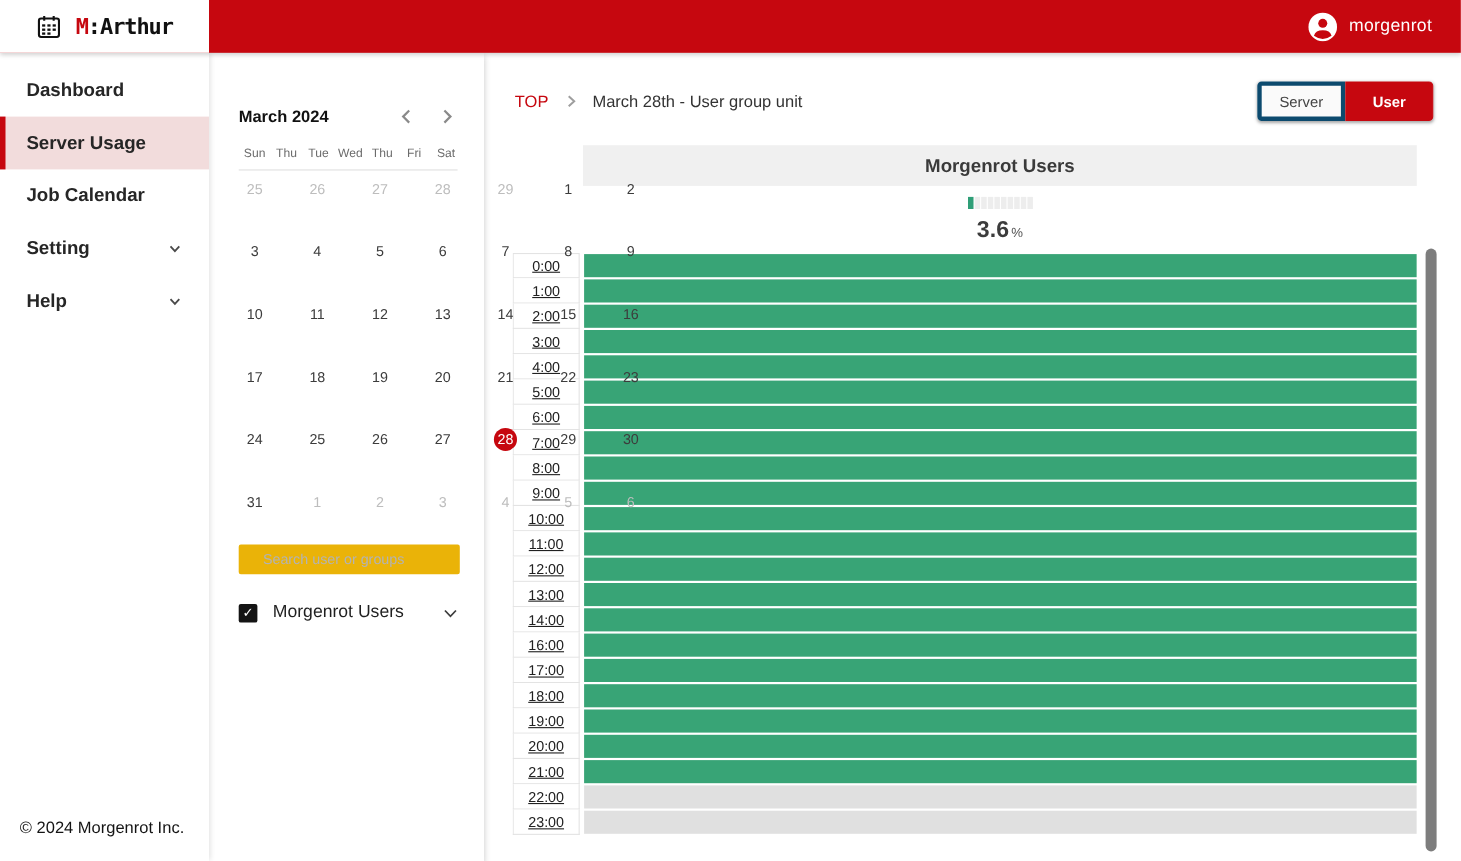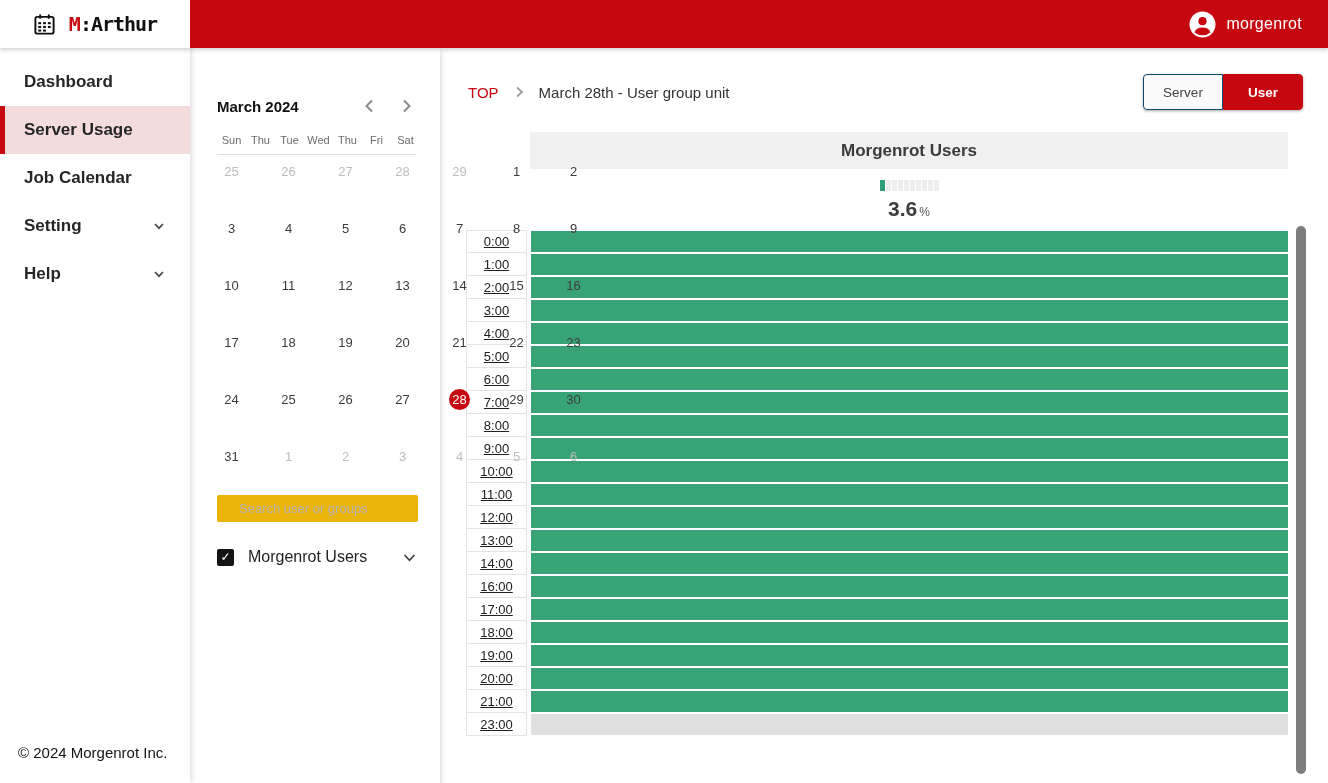--- a/index.html
+++ b/index.html
@@ -60,21 +60,21 @@
   .main { position:absolute; left:440px; top:48px; width:888px; height:632px; background:#fff; }
   .topbar-row { display:flex; align-items:center; margin:26px 25px 0 28px; height:36px; }
   .breadcrumb { display:flex; align-items:center; font-size:15px; }
   .crumb-root { color:#c6070f; cursor:pointer; }
   .crumb-sep { color:#9e9e9e; margin:0 13px; display:flex; }
   .crumb-current { color:#333; }
   .view-toggle { margin-left:auto; display:flex; border-radius:4px;
     box-shadow:0 1px 3px rgba(0,0,0,.35); }
   .toggle-btn { width:80px; height:36px; font-size:13.5px; cursor:pointer;
     font-family:"Liberation Sans",sans-serif; }
-  .toggle-btn.inactive { background:#fafafa; border:1px solid #0c4a6e;
+  .toggle-btn.inactive { background:#fafafa; border:4px solid #0c4a6e;
     border-radius:4px 0 0 4px; color:#444; }
   .toggle-btn.active { background:#c6070f; border:1px solid #c6070f;
     border-radius:0 4px 4px 0; color:#fff; font-weight:bold; }
 
   .group-header { margin:22px 40px 0 90px; height:37px; background:#f0f0f0;
     display:flex; align-items:center; justify-content:center;
     font-weight:bold; font-size:17px; color:#3a3a3a; }
   .progress-wrap { margin:8px 40px 0 90px; text-align:center; }
   .progress-segs { display:inline-flex; gap:1px; height:11px; }
   .seg { width:5px; height:11px; background:#ededed; }
@@ -386,20 +386,24 @@
   <div class="chart-row">
     <div class="time-cell">20:00</div>
     <div class="bar active"></div>
   </div>
 
   <div class="chart-row">
     <div class="time-cell">21:00</div>
     <div class="bar active"></div>
   </div>
 
+  <div class="chart-row">
+    <div class="time-cell">22:00</div>
+    <div class="bar inactive"></div>
+  </div>
 
   <div class="chart-row">
     <div class="time-cell">23:00</div>
     <div class="bar inactive"></div>
   </div>
 </div>
 </main>
 
 <div class="scrollbar-thumb"></div>
 

